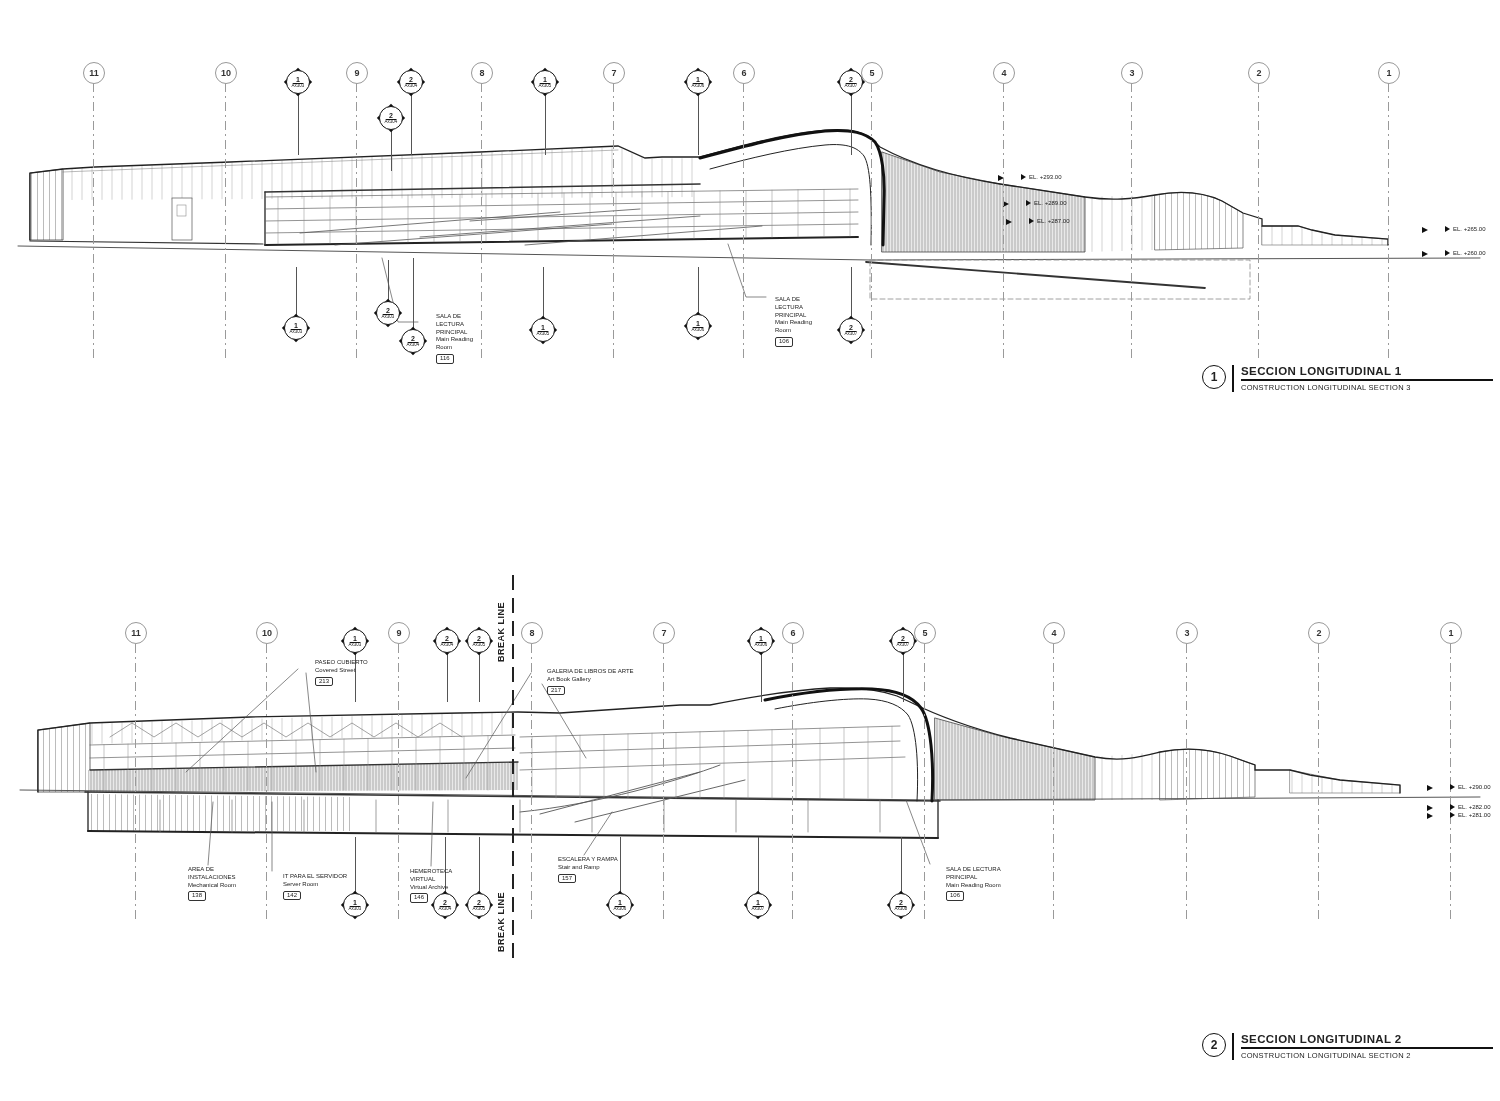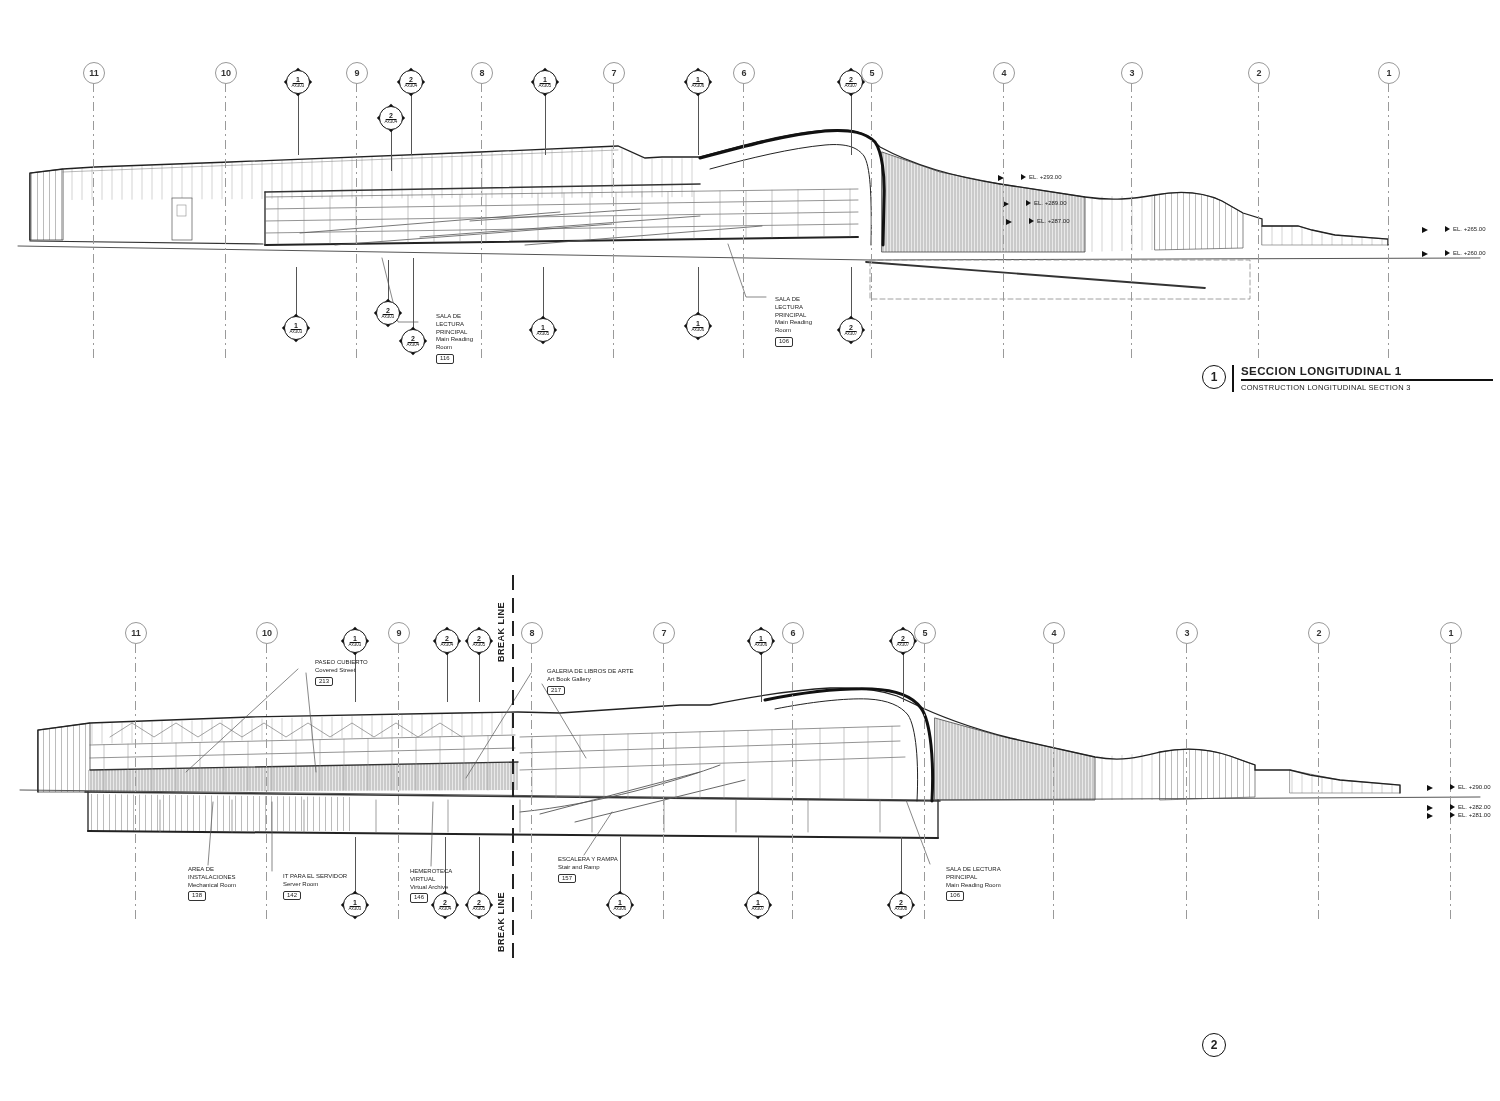--- a/index.html
+++ b/index.html
@@ -516,14 +516,19 @@
   <div class="title-block" style="left:1202px;top:365px;">
     <div class="tb-circle">1</div>
     <div class="tb-text">
       <div class="tb-main">SECCION LONGITUDINAL 1</div>
       <div class="tb-rule"></div>
       <div class="tb-sub">CONSTRUCTION LONGITUDINAL SECTION 3</div>
     </div>
   </div>
   <div class="title-block" style="left:1202px;top:1033px;">
     <div class="tb-circle">2</div>
+    <div class="tb-text">
+      <div class="tb-main">SECCION LONGITUDINAL 2</div>
+      <div class="tb-rule"></div>
+      <div class="tb-sub">CONSTRUCTION LONGITUDINAL SECTION 2</div>
+    </div>
   </div>
 </div>
 
 </body></html>

